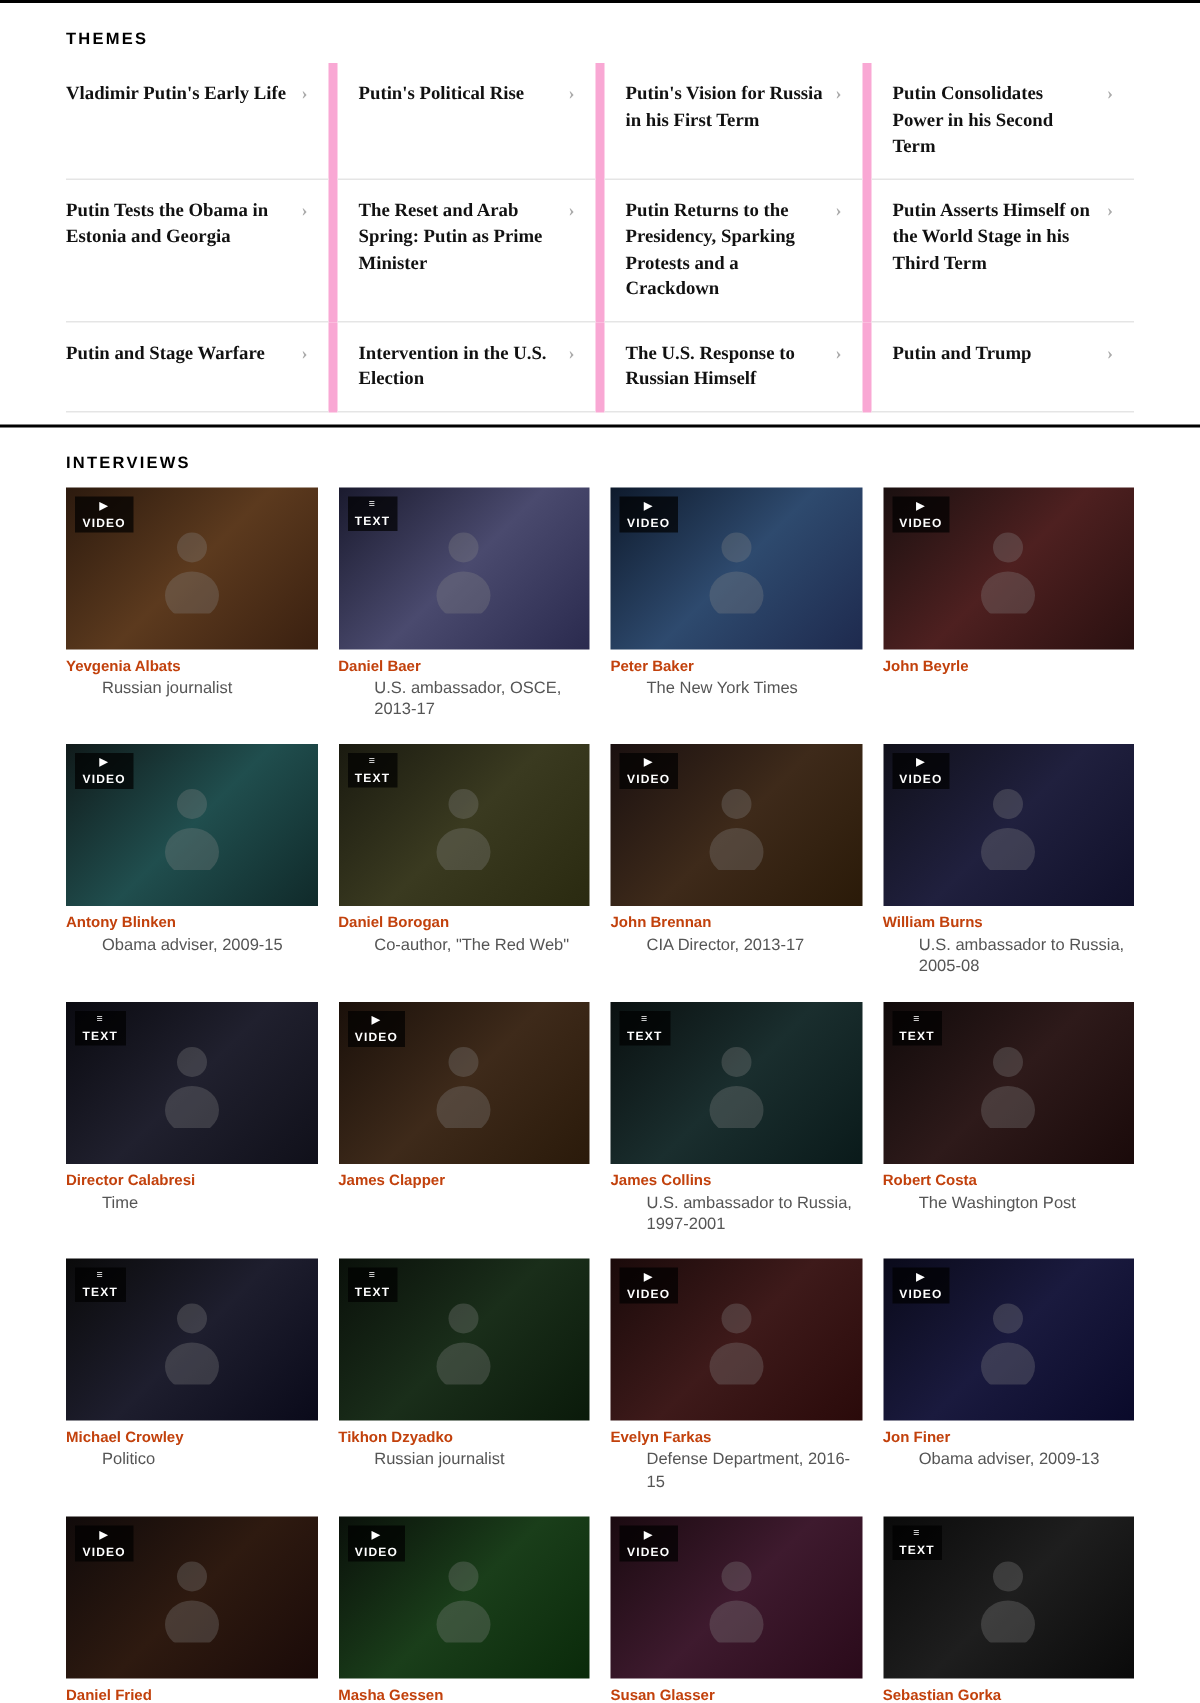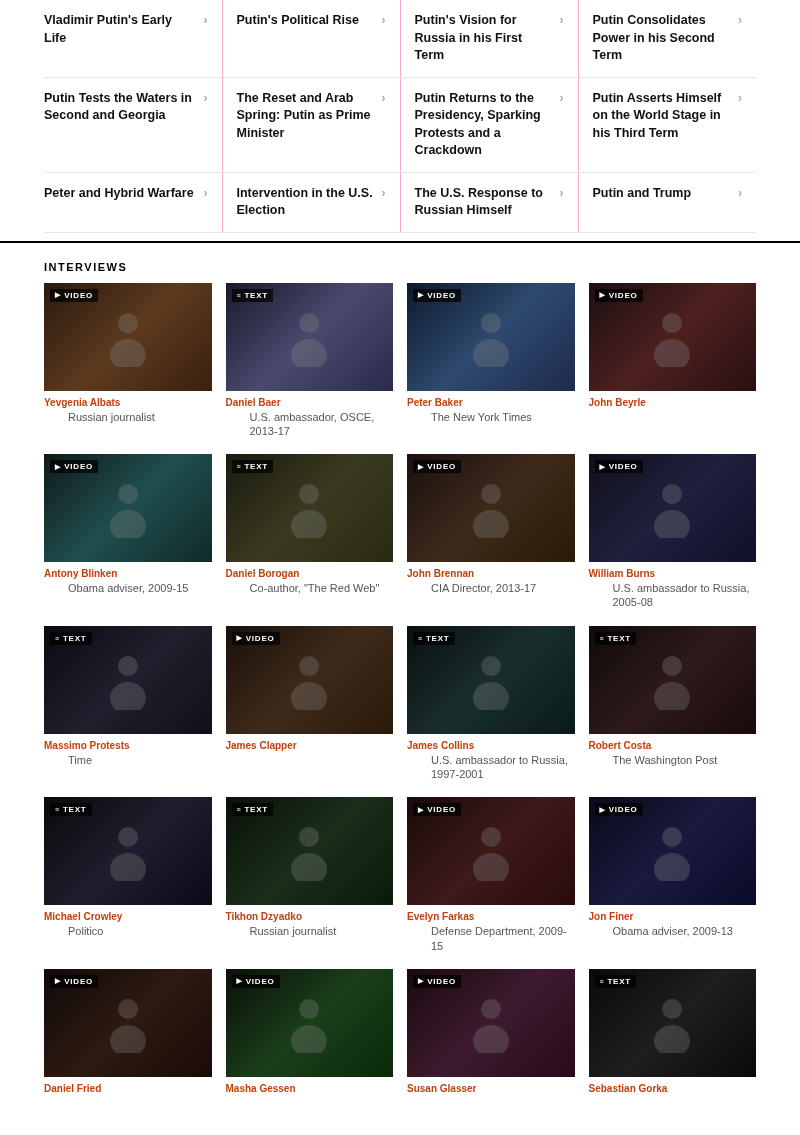--- a/index.html
+++ b/index.html
@@ -26,24 +26,25 @@
 
     .themes-table td {
       width: 25%;
       vertical-align: top;
       padding: 12px 14px 12px 0;
       border-bottom: 1px solid #e5e5e5;
       font-size: 12.5px;
       font-weight: 600;
       line-height: 1.4;
       cursor: pointer;
+      font-family: Liberation Serif, serif;
     }
 
     .themes-table td:not(:first-child) {
-      border-left: 1px solid #f9a8d4;
+      border-left: 6px solid #f9a8d4;
       padding-left: 14px;
     }
 
     .theme-cell {
       display: flex;
       align-items: flex-start;
       justify-content: space-between;
     }
 
     .theme-cell-text {
@@ -90,20 +91,21 @@
       left: 6px;
       background: rgba(0,0,0,0.7);
       color: #fff;
       font-size: 8px;
       font-weight: 700;
       letter-spacing: 0.8px;
       padding: 2px 5px;
       display: flex;
       align-items: center;
       gap: 3px;
+      flex-direction: column;
     }
 
     .badge-icon {
       font-size: 7px;
     }
 
     .interview-name {
       font-size: 10px;
       font-weight: 700;
       color: #c2410c;
@@ -144,20 +146,21 @@
       height: 100%;
       display: flex;
       align-items: center;
       justify-content: center;
     }
   </style>
 </head>
 <body>
 
 <div>
+  <div class="section-title">THEMES</div>
   <div class="themes-section">
     <table class="themes-table">
       <tbody id="themes-tbody">
           <tr>
             <td>
               <div class="theme-cell">
                 <span class="theme-cell-text">Vladimir Putin's Early Life</span>
                 <span class="theme-cell-arrow">›</span>
               </div>
             </td>
@@ -176,21 +179,21 @@
             <td>
               <div class="theme-cell">
                 <span class="theme-cell-text">Putin Consolidates Power in his Second Term</span>
                 <span class="theme-cell-arrow">›</span>
               </div>
             </td>
           </tr>
           <tr>
             <td>
               <div class="theme-cell">
-                <span class="theme-cell-text">Putin Tests the Waters in Second and Georgia</span>
+                <span class="theme-cell-text">Putin Tests the Obama in Estonia and Georgia</span>
                 <span class="theme-cell-arrow">›</span>
               </div>
             </td>
             <td>
               <div class="theme-cell">
                 <span class="theme-cell-text">The Reset and Arab Spring: Putin as Prime Minister</span>
                 <span class="theme-cell-arrow">›</span>
               </div>
             </td>
             <td>
@@ -202,21 +205,21 @@
             <td>
               <div class="theme-cell">
                 <span class="theme-cell-text">Putin Asserts Himself on the World Stage in his Third Term</span>
                 <span class="theme-cell-arrow">›</span>
               </div>
             </td>
           </tr>
           <tr>
             <td>
               <div class="theme-cell">
-                <span class="theme-cell-text">Peter and Hybrid Warfare</span>
+                <span class="theme-cell-text">Putin and Stage Warfare</span>
                 <span class="theme-cell-arrow">›</span>
               </div>
             </td>
             <td>
               <div class="theme-cell">
                 <span class="theme-cell-text">Intervention in the U.S. Election</span>
                 <span class="theme-cell-arrow">›</span>
               </div>
             </td>
             <td>
@@ -374,21 +377,21 @@
         <span class="badge-icon">≡</span>
         <span>TEXT</span>
       </div>
       <div class="person-silhouette">
               <svg width="40" height="60" viewBox="0 0 40 60" fill="none" xmlns="http://www.w3.org/2000/svg" style="opacity:0.3">
     <circle cx="20" cy="16" r="10" fill="#888"></circle>
     <ellipse cx="20" cy="48" rx="18" ry="16" fill="#888"></ellipse>
   </svg>
             </div>
     </div>
-    <div class="interview-name">Massimo Protests</div>
+    <div class="interview-name">Director Calabresi</div>
     <div class="interview-desc">Time</div>
   </div>
         <div class="interview-card">
     <div class="interview-thumb bg-clapper">
       <div class="media-badge">
         <span class="badge-icon">▶</span>
         <span>VIDEO</span>
       </div>
       <div class="person-silhouette">
               <svg width="40" height="60" viewBox="0 0 40 60" fill="none" xmlns="http://www.w3.org/2000/svg" style="opacity:0.3">
@@ -470,21 +473,21 @@
         <span>VIDEO</span>
       </div>
       <div class="person-silhouette">
               <svg width="40" height="60" viewBox="0 0 40 60" fill="none" xmlns="http://www.w3.org/2000/svg" style="opacity:0.3">
     <circle cx="20" cy="16" r="10" fill="#888"></circle>
     <ellipse cx="20" cy="48" rx="18" ry="16" fill="#888"></ellipse>
   </svg>
             </div>
     </div>
     <div class="interview-name">Evelyn Farkas</div>
-    <div class="interview-desc">Defense Department, 2009-15</div>
+    <div class="interview-desc">Defense Department, 2016-15</div>
   </div>
         <div class="interview-card">
     <div class="interview-thumb bg-finer">
       <div class="media-badge">
         <span class="badge-icon">▶</span>
         <span>VIDEO</span>
       </div>
       <div class="person-silhouette">
               <svg width="40" height="60" viewBox="0 0 40 60" fill="none" xmlns="http://www.w3.org/2000/svg" style="opacity:0.3">
     <circle cx="20" cy="16" r="10" fill="#888"></circle>

